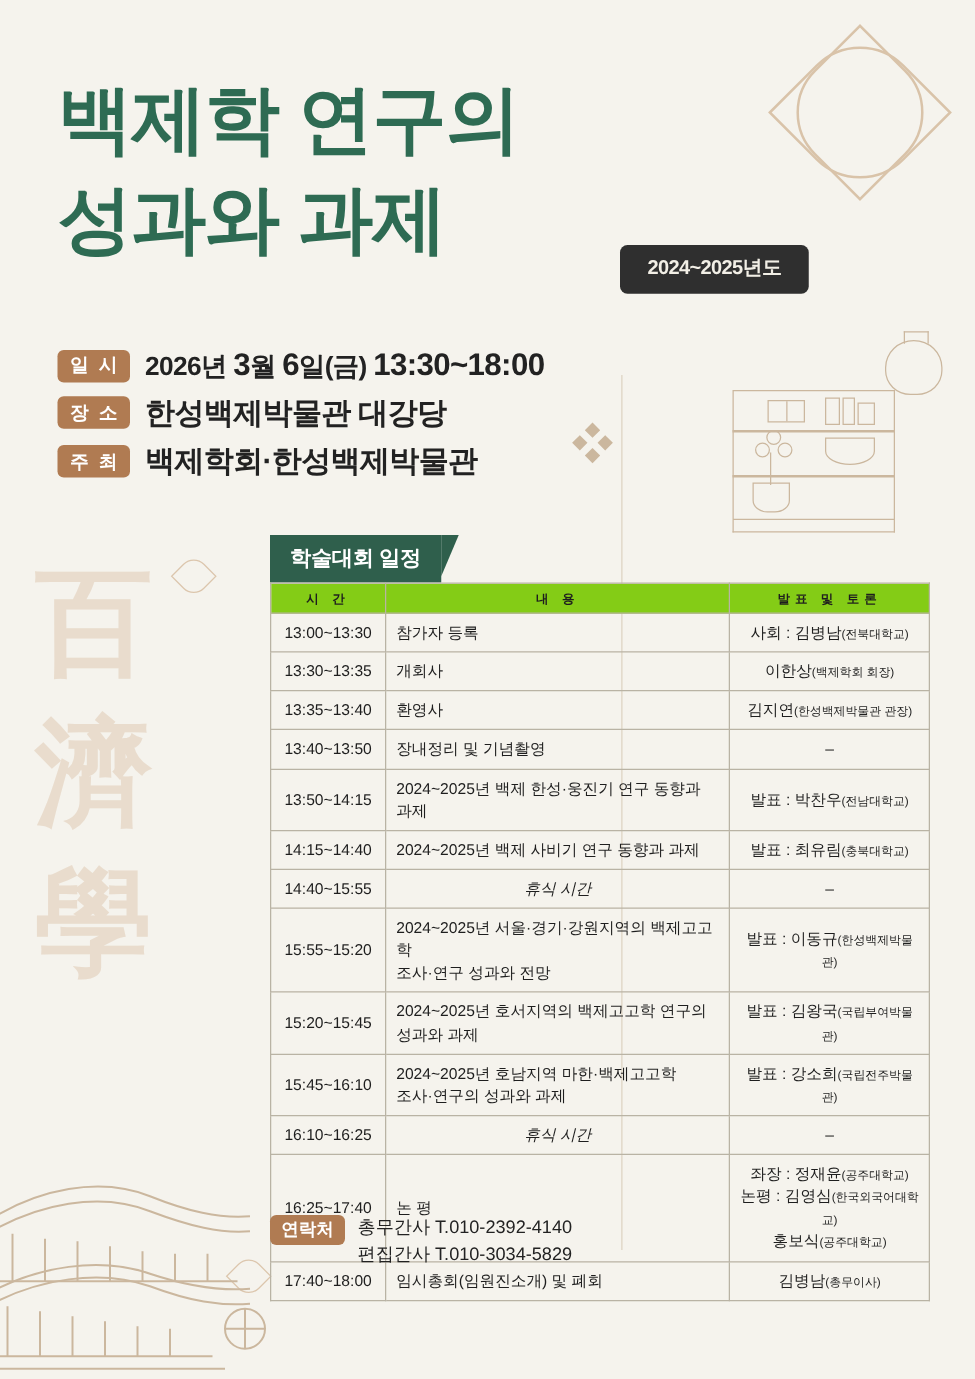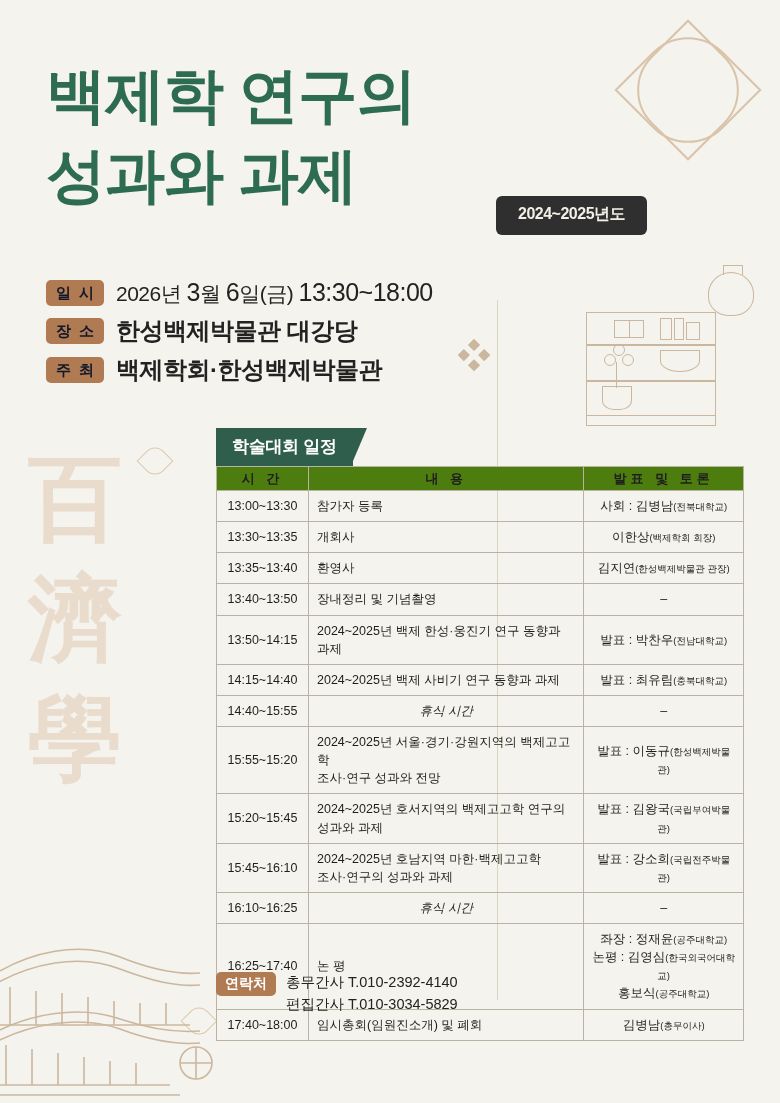--- a/index.html
+++ b/index.html
@@ -165,29 +165,29 @@
     padding: 8px 22px 10px;
     border-radius: 6px;
     letter-spacing: -0.5px;
   }
 
   
   .info { position: absolute; top: 278px; left: 46px; }
   .info-row { display: flex; align-items: center; margin-bottom: 7px; }
   .tag {
     width: 58px; height: 26px;
-    background: #b07b52; color: #0f172a;
+    background: #b07b52; color: #ffffff;
     border-radius: 5px;
     font-size: 15px; font-weight: 700;
     display: flex; align-items: center; justify-content: center;
     letter-spacing: 2px;
     padding-left: 2px;
     flex: none;
   }
-  .info-text { margin-left: 12px; font-size: 21px; font-weight: 400; letter-spacing: -0.5px; }
+  .info-text { margin-left: 12px; font-size: 21px; font-weight: 700; letter-spacing: -0.5px; }
   .info-text.sub { font-size: 24px; font-weight: 600; }
   .date-em { font-size: 25px; }
 
   
   .sched-title-wrap { position: absolute; top: 428px; left: 216px; }
   .sched-title {
     display: inline-block;
     background: #2f5f4c; color: #fff;
     font-size: 17px; font-weight: 700;
     padding: 7px 16px 8px;
@@ -202,26 +202,26 @@
     border-bottom: 33px solid transparent;
   }
 
   table.sched {
     position: absolute; top: 466px; left: 216px;
     width: 528px;
     border-collapse: collapse;
     font-size: 12.5px;
   }
   table.sched th {
-    background: #4d7c0f;
+    background: #84cc16;
     border: 1px solid #b9b3a4;
     font-weight: 700;
     height: 24px;
     letter-spacing: 4px;
-    font-size: 13px;
+    font-size: 10px;
     color: #1e1e1e;
   }
   table.sched td {
     border: 1px solid #b9b3a4;
     padding: 6px 8px;
     height: 28px;
     vertical-align: middle;
     color: #1e1e1e;
     line-height: 1.45;
   }

